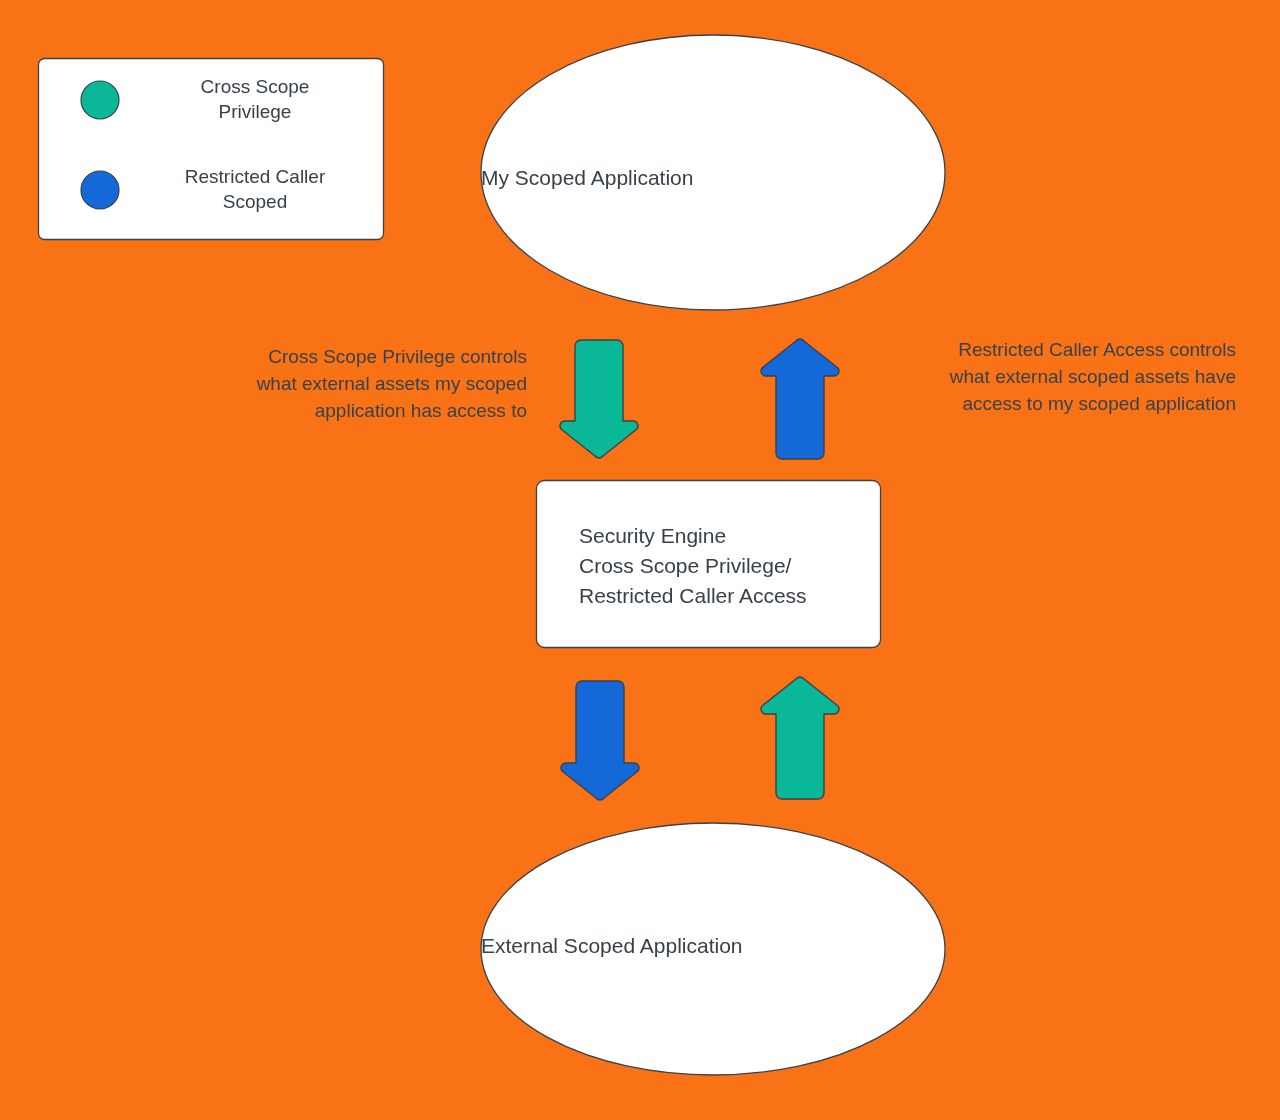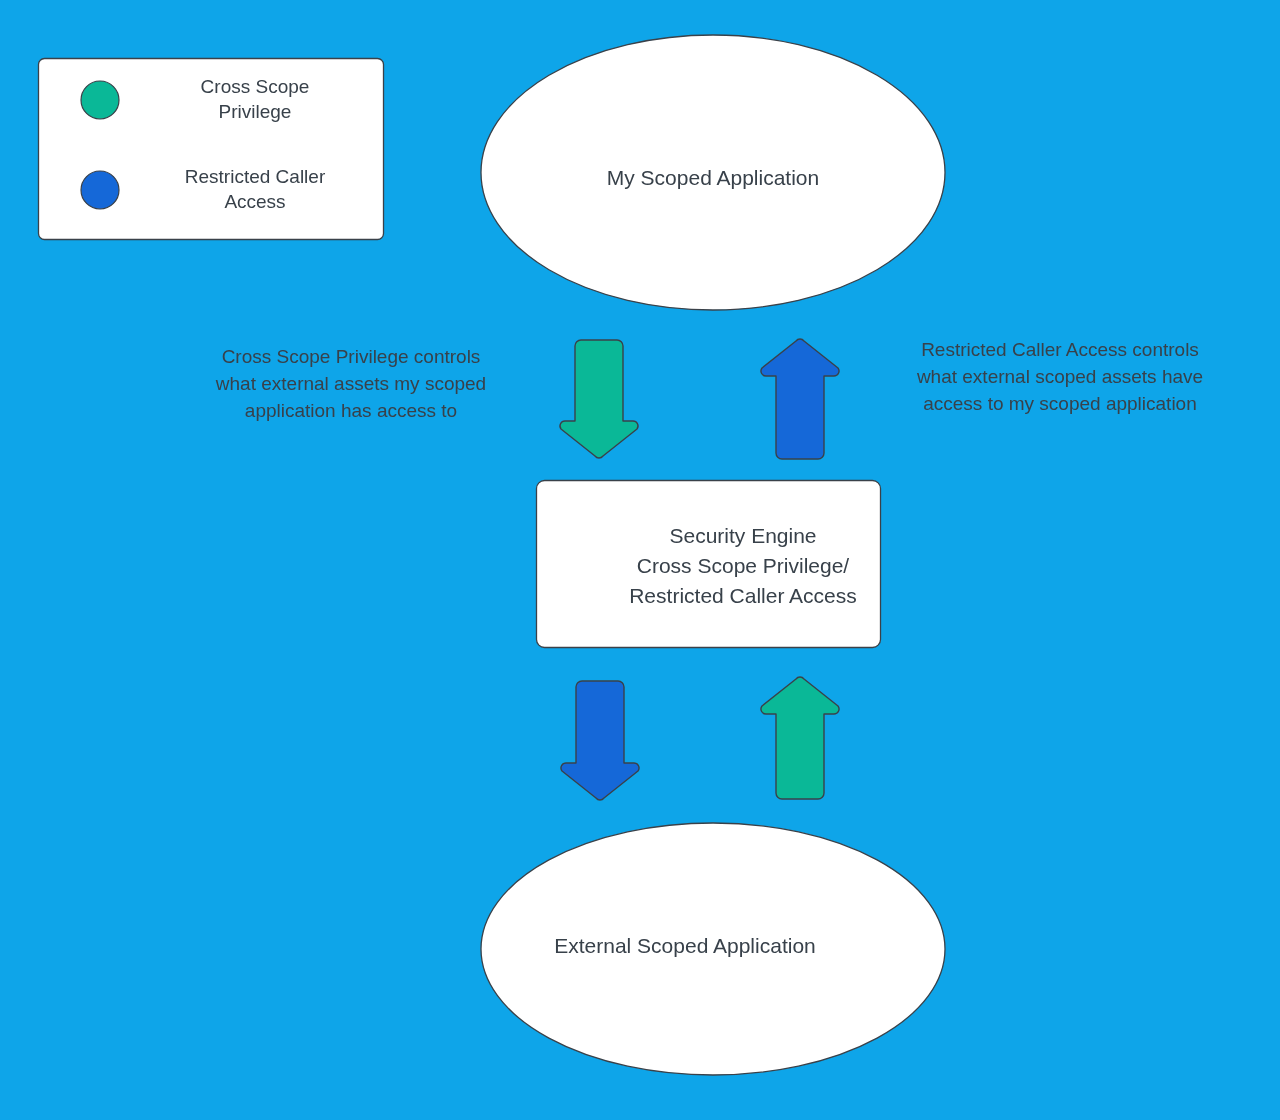--- a/index.html
+++ b/index.html
@@ -9,36 +9,36 @@
     background: #ffffff;
   }
   body {
     font-family: "Liberation Sans", sans-serif;
     color: #38414a;
   }
   #canvas {
     position: relative;
     width: 1280px;
     height: 1120px;
-    background: #0ea5e9;
+    background: #f97316;
     overflow: hidden;
   }
   svg.layer {
     position: absolute;
     left: 0;
     top: 0;
     width: 1280px;
     height: 1120px;
     pointer-events: none;
   }
   svg.layer .hit { pointer-events: auto; }
 
   .shape-text {
     position: absolute;
-    text-align: center;
+    text-align: left;
     color: #38414a;
     line-height: 1.30;
     white-space: pre-line;
   }
 
   
   #legend-box-rect { }
   .legend-label {
     position: absolute;
     text-align: center;
@@ -63,26 +63,27 @@
     width: 408px;
   }
 
   
   #engine-box-label {
     left: 536px;
     top: 521px;
     width: 414px;
     font-size: 21px;
     line-height: 1.42;
+    padding-left: 43px;
   }
 
   
   .annotation {
     position: absolute;
-    text-align: center;
+    text-align: right;
     font-size: 19px;
     line-height: 1.42;
     color: #38414a;
     white-space: pre-line;
   }
   #left-annotation {
     left: 175px;
     top: 344px;
     width: 352px;
   }
@@ -165,21 +166,21 @@
              L 776 714
              L 766 714
              A 5 5 0 0 1 762 706
              L 796 679 Z" fill="#0ab897" stroke="#3a4149" stroke-width="1.4" stroke-linejoin="round"></path>
   </svg>
 
   <div class="legend-label" style="left:150px; top:74px; width:210px;">Cross Scope
 Privilege</div>
 
   <div class="legend-label" style="left:150px; top:164px; width:210px;">Restricted Caller
-Access</div>
+Scoped</div>
 
   <div class="shape-text ellipse-caption" id="top-ellipse-label">My Scoped Application</div>
 
   <div class="shape-text" id="engine-box-label">Security Engine
 Cross Scope Privilege/
 Restricted Caller Access</div>
 
   <div class="shape-text ellipse-caption" id="bottom-ellipse-label">External Scoped Application</div>
 
   <div class="annotation" id="left-annotation">Cross Scope Privilege controls

